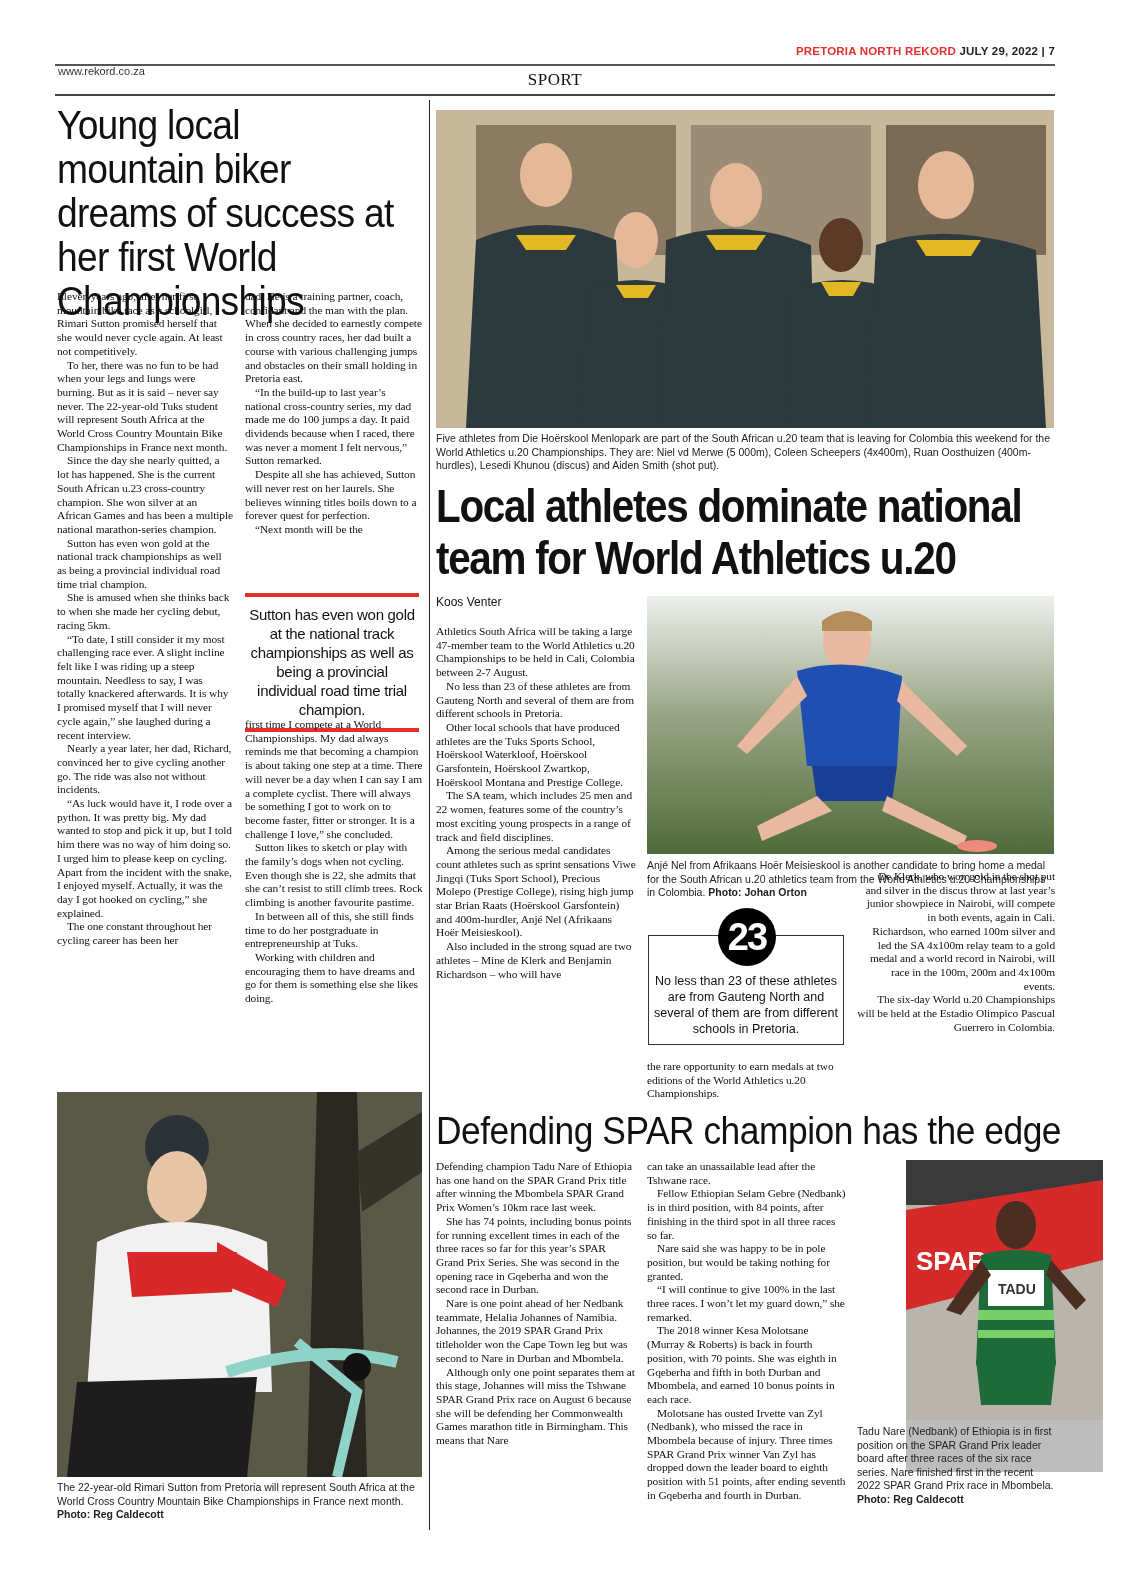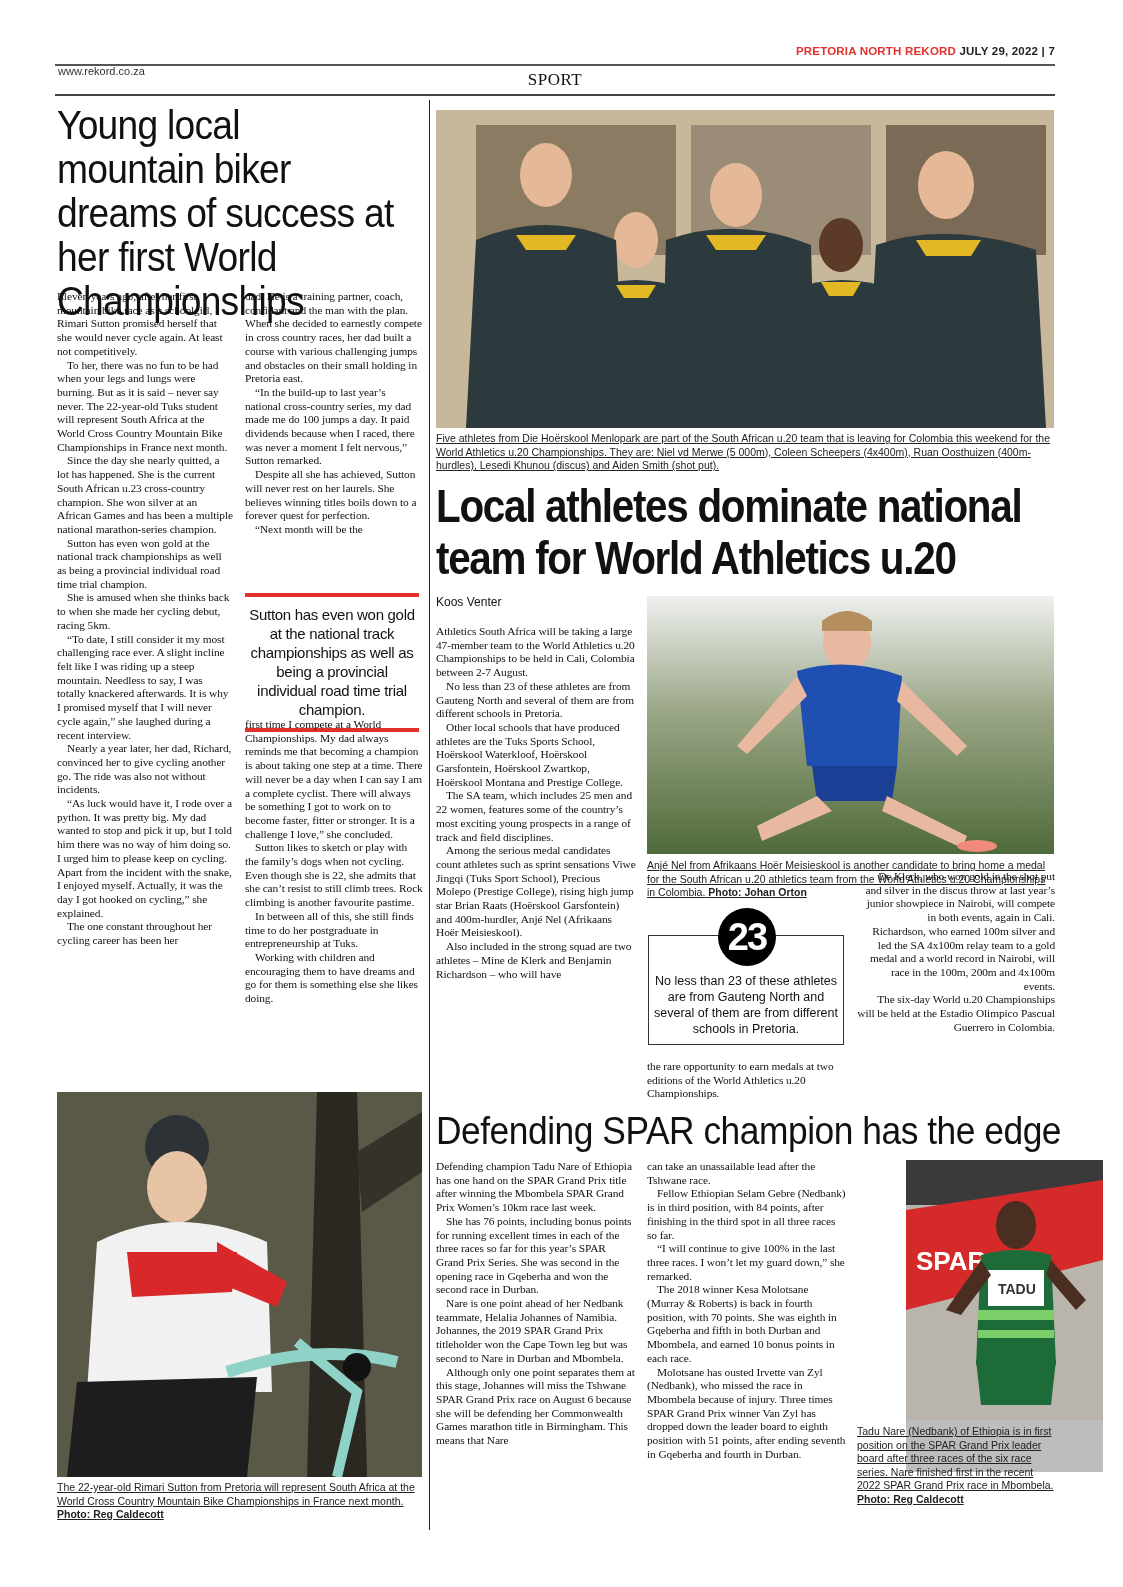--- a/index.html
+++ b/index.html
@@ -21,21 +21,21 @@
   .h1 { left:57px; top:103px; width:365px; font-size:40px; line-height:44px; font-weight:normal; letter-spacing:-0.8px; transform:scaleX(0.93); transform-origin:left top; }
   .body-col { font-size:11.4px; line-height:13.7px; letter-spacing:-0.1px; }
   .body-col p { text-indent:10px; }
   .body-col p.first { text-indent:0; }
 
   .pull { left:245px; top:593px; width:174px; }
   .pull .bar { height:4px; background:#e2312d; }
   .pull .txt { font-family:"Liberation Sans", sans-serif; font-size:15px; line-height:19px; text-align:center; padding:8px 0 9px; letter-spacing:-0.3px; }
 
   .photo { overflow:hidden; }
-  .caption { font-family:"Liberation Sans", sans-serif; font-size:10.5px; line-height:13.6px; color:#222;text-decoration:underline; }
+  .caption { font-family:"Liberation Sans", sans-serif; font-size:10.5px; line-height:13.6px; color:#222; }
   .caption b { font-weight:bold; }
 
   .h2 { left:436px; top:480px; width:620px; font-family:"Liberation Sans", sans-serif; font-weight:bold; font-size:47px; line-height:52px; letter-spacing:-1.5px; transform:scaleX(0.86); transform-origin:left top; white-space:nowrap; }
   .byline { left:436px; top:595px; font-family:"Liberation Sans", sans-serif; font-size:12px; }
 
   .stat-box { left:648px; top:935px; width:196px; height:110px; border:1.5px solid #333; }
   .stat-circle { left:718px; top:908px; width:58px; height:58px; border-radius:50%; background:#000000; color:#fff; font-family:"Liberation Sans", sans-serif; font-weight:bold; font-size:38px; line-height:58px; text-align:center; letter-spacing:-2px; }
   .stat-txt { left:652px; top:973px; width:188px; font-family:"Liberation Sans", sans-serif; font-size:12.5px; line-height:16px; text-align:center; }
 
   .h3 { left:436px; top:1108px; width:620px; font-family:"Liberation Sans", sans-serif; font-size:38px; line-height:46px; letter-spacing:-0.5px; white-space:nowrap; transform:scaleX(0.93); transform-origin:left top; }
@@ -193,28 +193,29 @@
 <div class="abs body-col" style="left:857px; top:870px; width:198px;text-align:right;">
   <p>De Klerk, who won gold in the shot put and silver in the discus throw at last year’s junior showpiece in Nairobi, will compete in both events, again in Cali.</p>
   <p>Richardson, who earned 100m silver and led the SA 4x100m relay team to a gold medal and a world record in Nairobi, will race in the 100m, 200m and 4x100m events.</p>
   <p>The six-day World u.20 Championships will be held at the Estadio Olimpico Pascual Guerrero in Colombia.</p>
 </div>
 
 <div class="abs h3">Defending SPAR champion has the edge</div>
 
 <div class="abs body-col" style="left:436px; top:1160px; width:200px;">
   <p class="first">Defending champion Tadu Nare of Ethiopia has one hand on the SPAR Grand Prix title after winning the Mbombela SPAR Grand Prix Women’s 10km race last week.</p>
-  <p>She has 76 points, including bonus points for running excellent times in each of the three races so far for this year’s SPAR Grand Prix Series. She was second in the opening race in Gqeberha and won the second race in Durban.</p>
+  <p>She has 74 points, including bonus points for running excellent times in each of the three races so far for this year’s SPAR Grand Prix Series. She was second in the opening race in Gqeberha and won the second race in Durban.</p>
   <p>Nare is one point ahead of her Nedbank teammate, Helalia Johannes of Namibia. Johannes, the 2019 SPAR Grand Prix titleholder won the Cape Town leg but was second to Nare in Durban and Mbombela.</p>
   <p>Although only one point separates them at this stage, Johannes will miss the Tshwane SPAR Grand Prix race on August 6 because she will be defending her Commonwealth Games marathon title in Birmingham. This means that Nare</p>
 </div>
 
 <div class="abs body-col" style="left:647px; top:1160px; width:200px;">
   <p class="first">can take an unassailable lead after the Tshwane race.</p>
   <p>Fellow Ethiopian Selam Gebre (Nedbank) is in third position, with 84 points, after finishing in the third spot in all three races so far.</p>
+  <p>Nare said she was happy to be in pole position, but would be taking nothing for granted.</p>
   <p>“I will continue to give 100% in the last three races. I won’t let my guard down,” she remarked.</p>
   <p>The 2018 winner Kesa Molotsane (Murray &amp; Roberts) is back in fourth position, with 70 points. She was eighth in Gqeberha and fifth in both Durban and Mbombela, and earned 10 bonus points in each race.</p>
   <p>Molotsane has ousted Irvette van Zyl (Nedbank), who missed the race in Mbombela because of injury. Three times SPAR Grand Prix winner Van Zyl has dropped down the leader board to eighth position with 51 points, after ending seventh in Gqeberha and fourth in Durban.</p>
 </div>
 
 <div class="abs photo" style="left:906px; top:1160px; width:197px; height:312px; background:#bdbdbd;">
   <svg width="197" height="260" viewBox="0 0 197 260">
     <rect width="197" height="260" fill="#b9b5ad"></rect>
     <rect x="0" y="0" width="197" height="45" fill="#3a3a3a"></rect>
     <path d="M0 50 L197 20 L197 100 L0 150 Z" fill="#d42a2a"></path>

